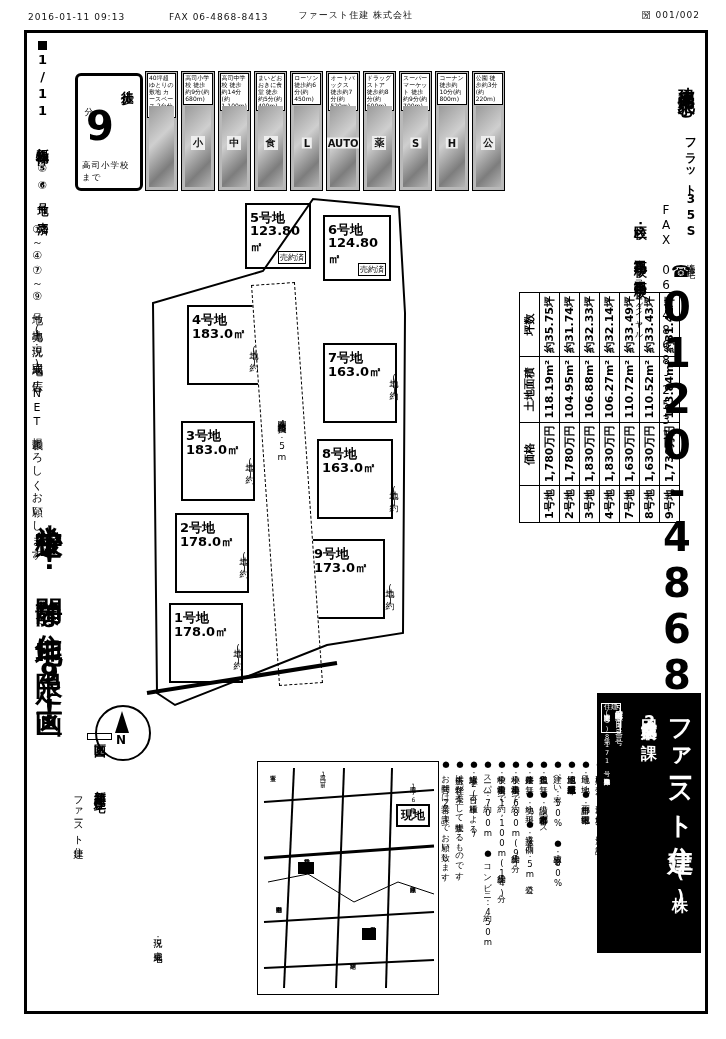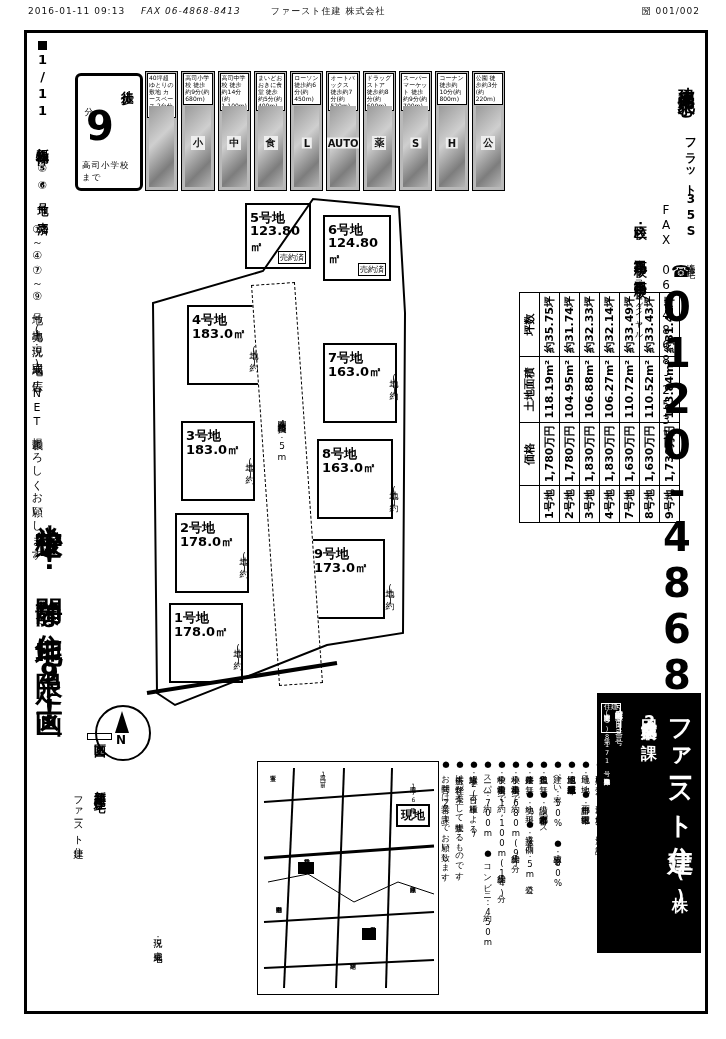--- a/index.html
+++ b/index.html
@@ -1,23 +1,23 @@
 <!DOCTYPE html>
 <html><head>
 <meta charset="utf-8">
 <style>
   html,body{margin:0;padding:0;background:#ffffff;}
   body{width:726px;height:1039px;position:relative;font-family:"DejaVu Sans","Liberation Sans",sans-serif;color:#000;overflow:hidden;}
 
   .page{position:absolute;left:0;top:0;width:726px;height:1039px;background:#fff;}
 
   
-  .fax-header{position:absolute;left:0;top:0;width:726px;height:22px;font-size:9px;letter-spacing:1px;color:#111;display:flex;align-items:center;white-space:nowrap;overflow:hidden;}
+  .fax-header{position:absolute;left:0;top:0;width:726px;height:22px;font-size:9px;letter-spacing:1px;color:#111;display:flex;align-items:flex-end;white-space:nowrap;overflow:hidden;}
   .fax-header .fh{margin-left:28px;}
-  .fax-header .fh2{margin-left:16px;font-style:italic;}
+  .fax-header .fh2{margin-left:44px;}
   .fax-header .fh3{margin-left:30px;}
   .fax-header .fh5{position:absolute;right:26px;}
 
   
   .flyer{position:absolute;left:24px;top:30px;width:678px;height:978px;border:3px solid #000;background:#fff;}
 
   
   .rightband{position:absolute;right:0;top:0;width:112px;height:978px;}
   .vtext{writing-mode:vertical-rl;text-orientation:upright;white-space:nowrap;}
 

